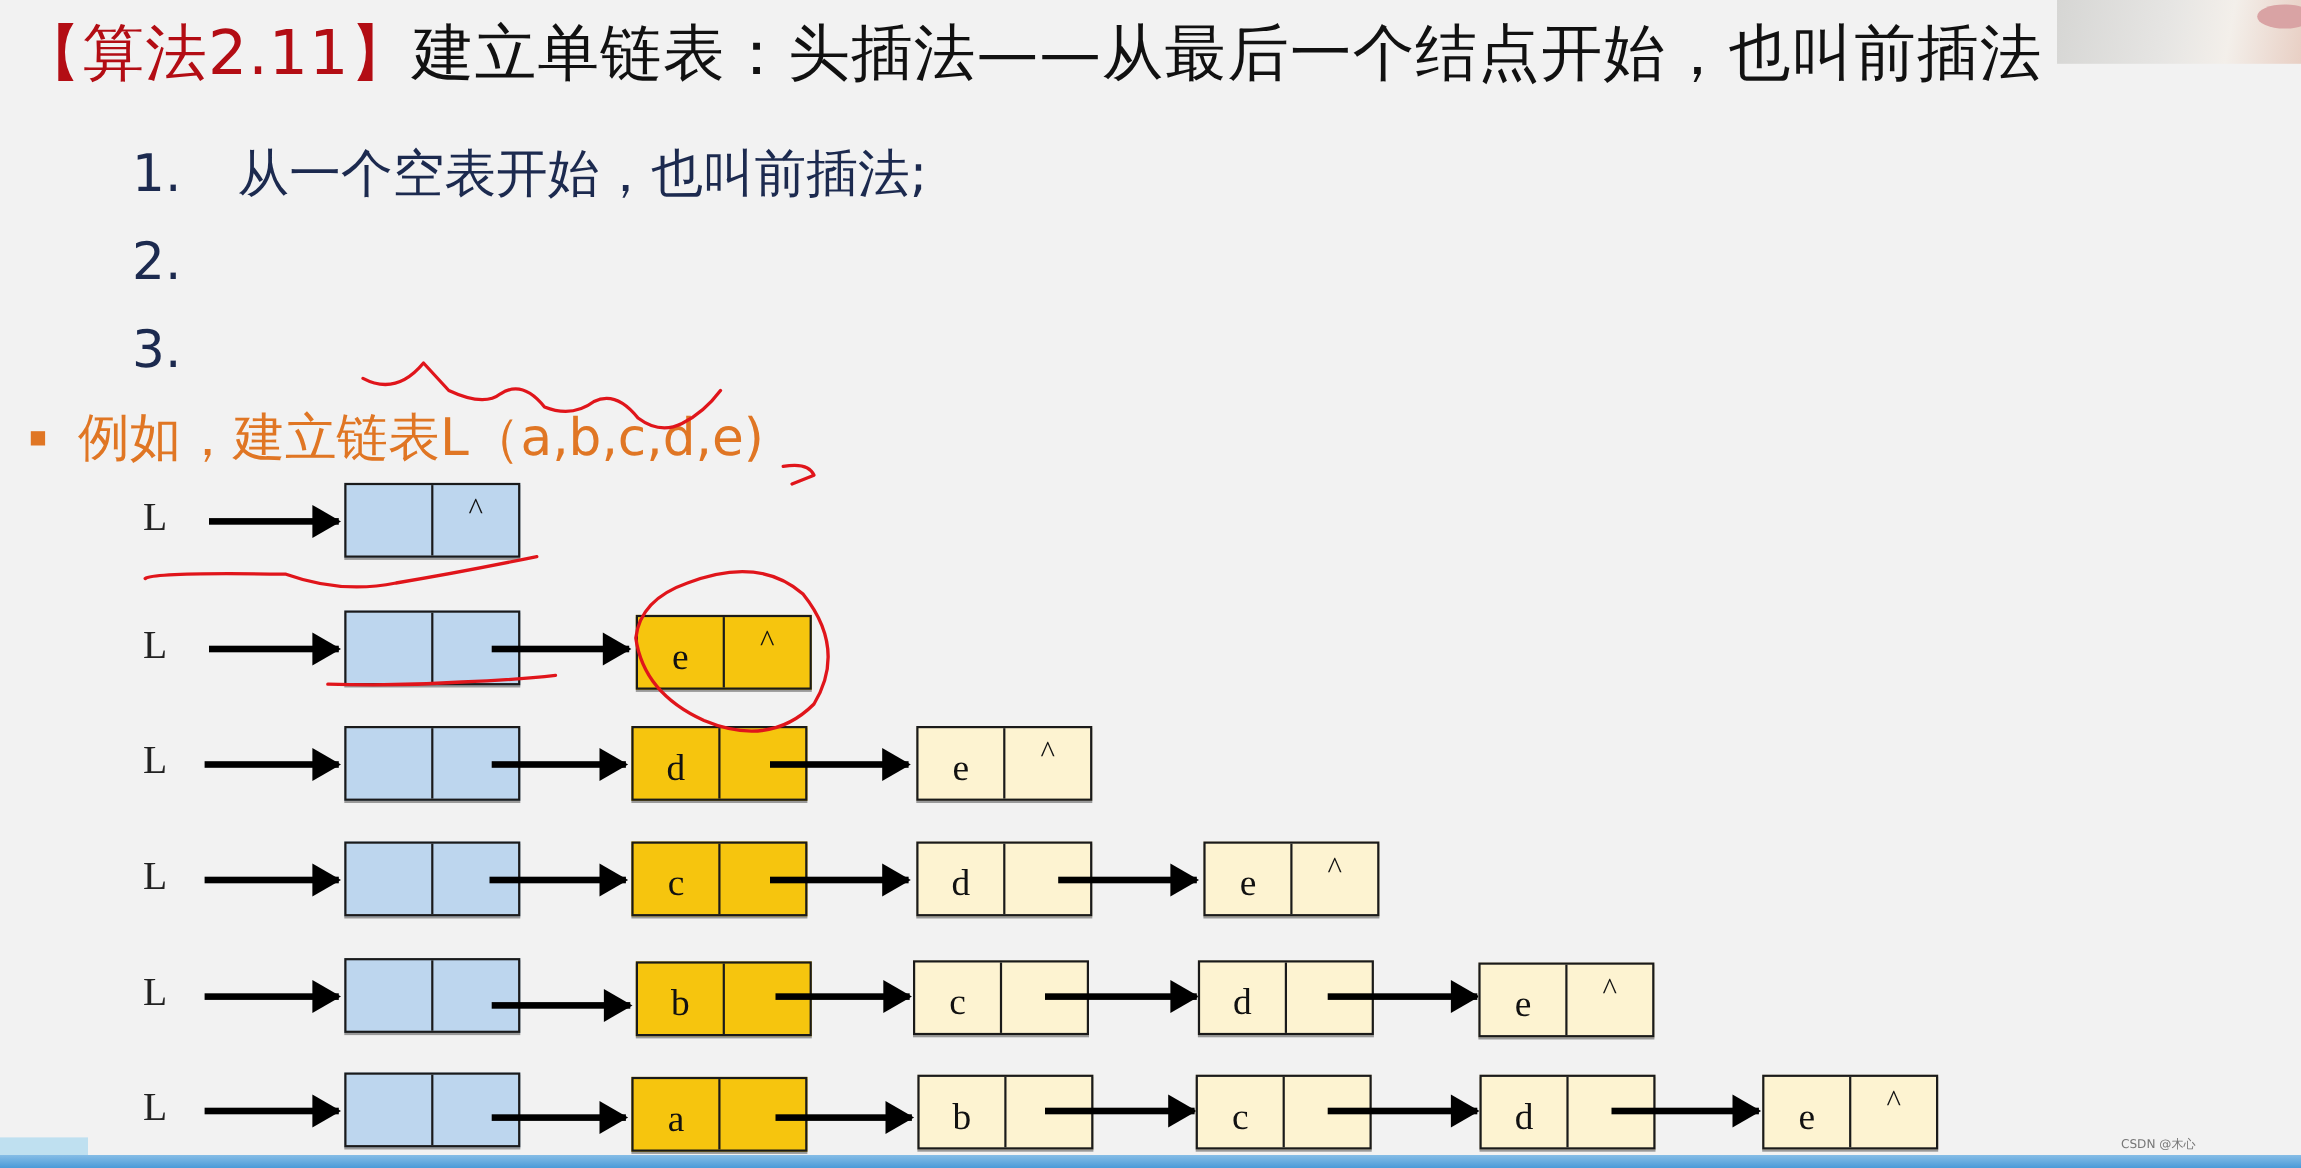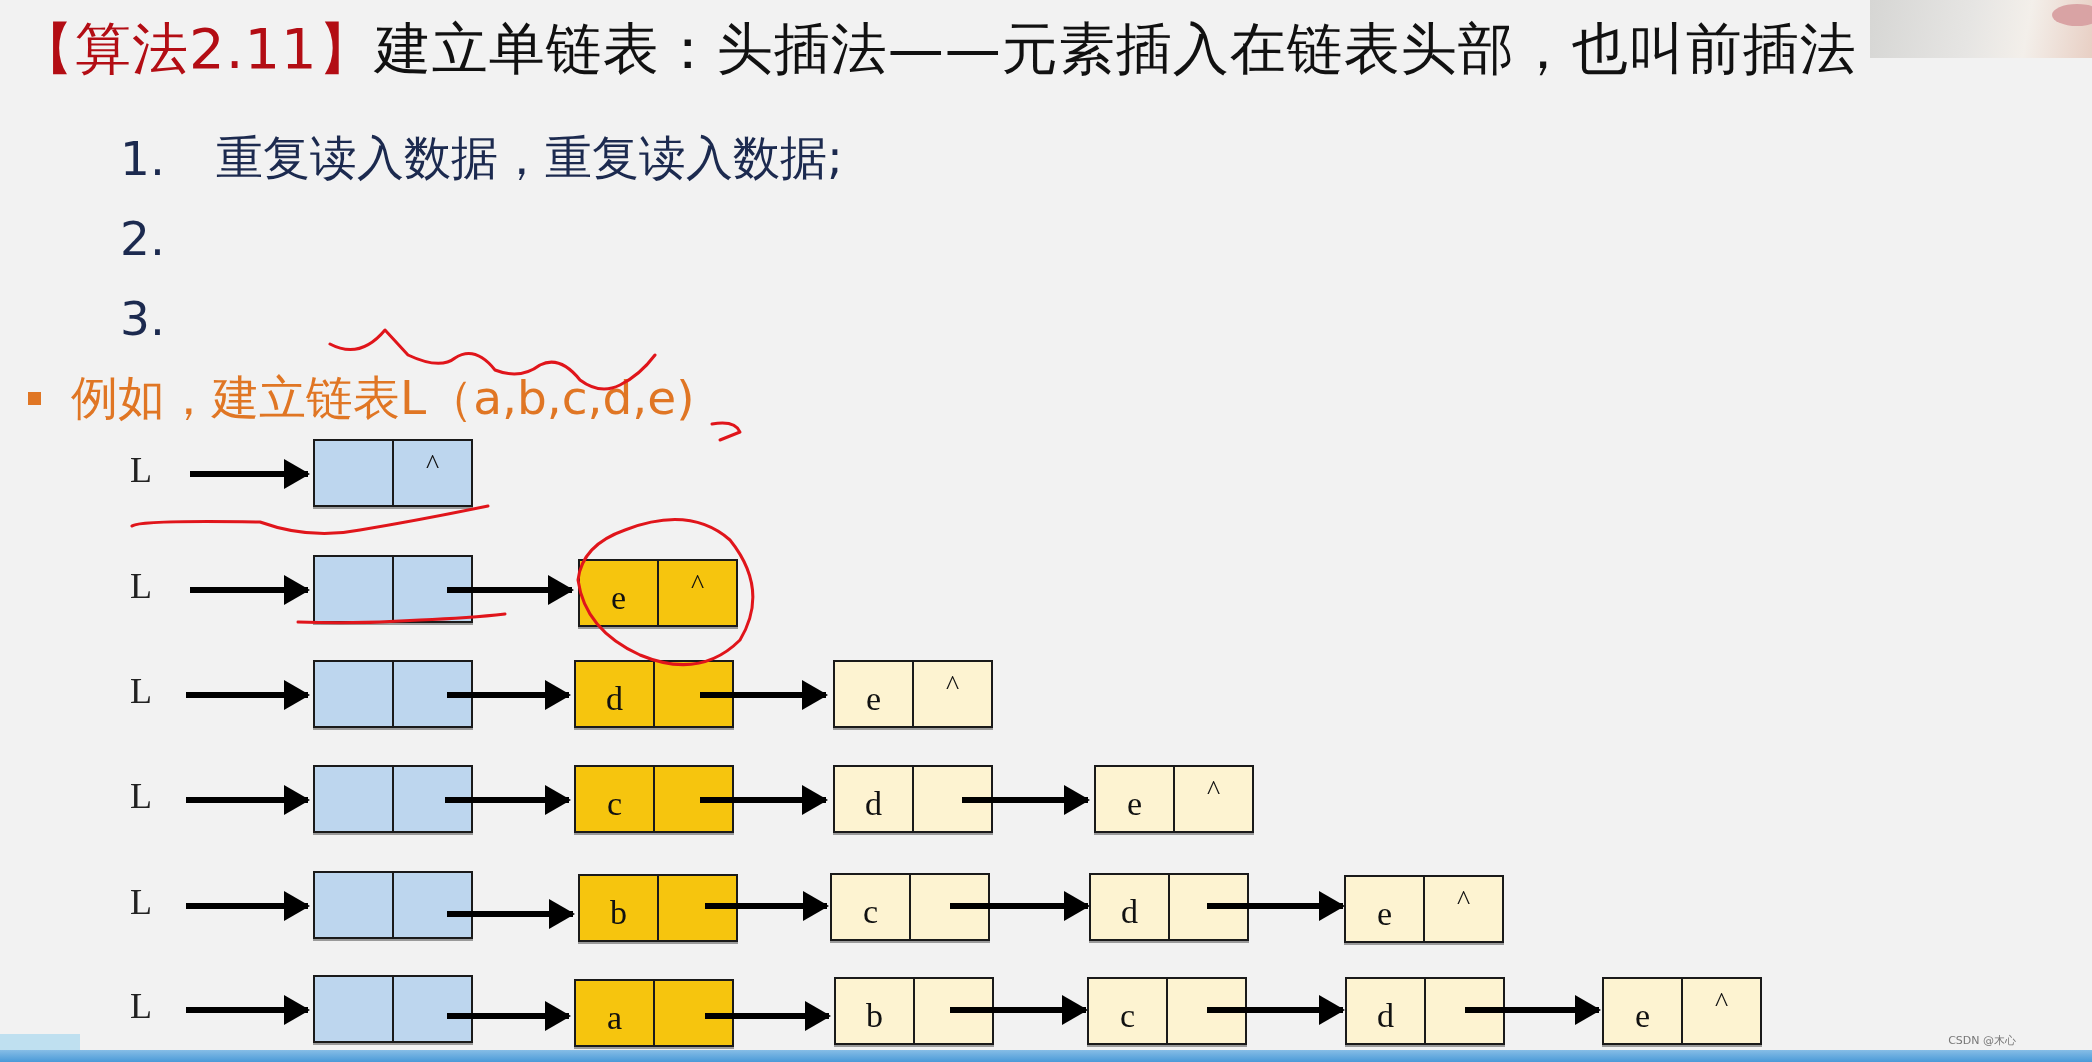--- a/index.html
+++ b/index.html
@@ -64,38 +64,38 @@
 
   .taskbar {
     position: absolute; left: 0; bottom: 0; width: 2092px; height: 12px;
     background: linear-gradient(180deg, #86bde6 0%, #4a9ad8 100%);
   }
   .taskbar-left {
     position: absolute; left: 0; bottom: 12px; width: 80px; height: 16px;
     background: #bfe0f0;
   }
   .watermark {
-    position: absolute; right: 76px; bottom: 14px; font-size: 11px; color: #777;
+    position: absolute; right: 96px; bottom: 14px; font-size: 11px; color: #777;
   }
 </style>
 </head>
 <body>
 
 <div class="title">
-  <span class="tag">【算法2.11】</span><span>建立单链表：头插法——元素插入在链表头部，也叫前插法</span>
+  <span class="tag">【算法2.11】</span><span>建立单链表：头插法——从最后一个结点开始，也叫前插法</span>
 </div>
 
 <div class="webcam">
     <div class="lips"></div>
   </div>
 
 <div class="steps">
   <div class="step">
     <span class="num">1.</span>
-    <span>重复读入数据，重复读入数据;</span>
+    <span>从一个空表开始，也叫前插法;</span>
   </div>
   <div class="step">
     <span class="num">2.</span>
   </div>
   <div class="step">
     <span class="num">3.</span>
   </div>
 </div>
 
 <div class="example">

